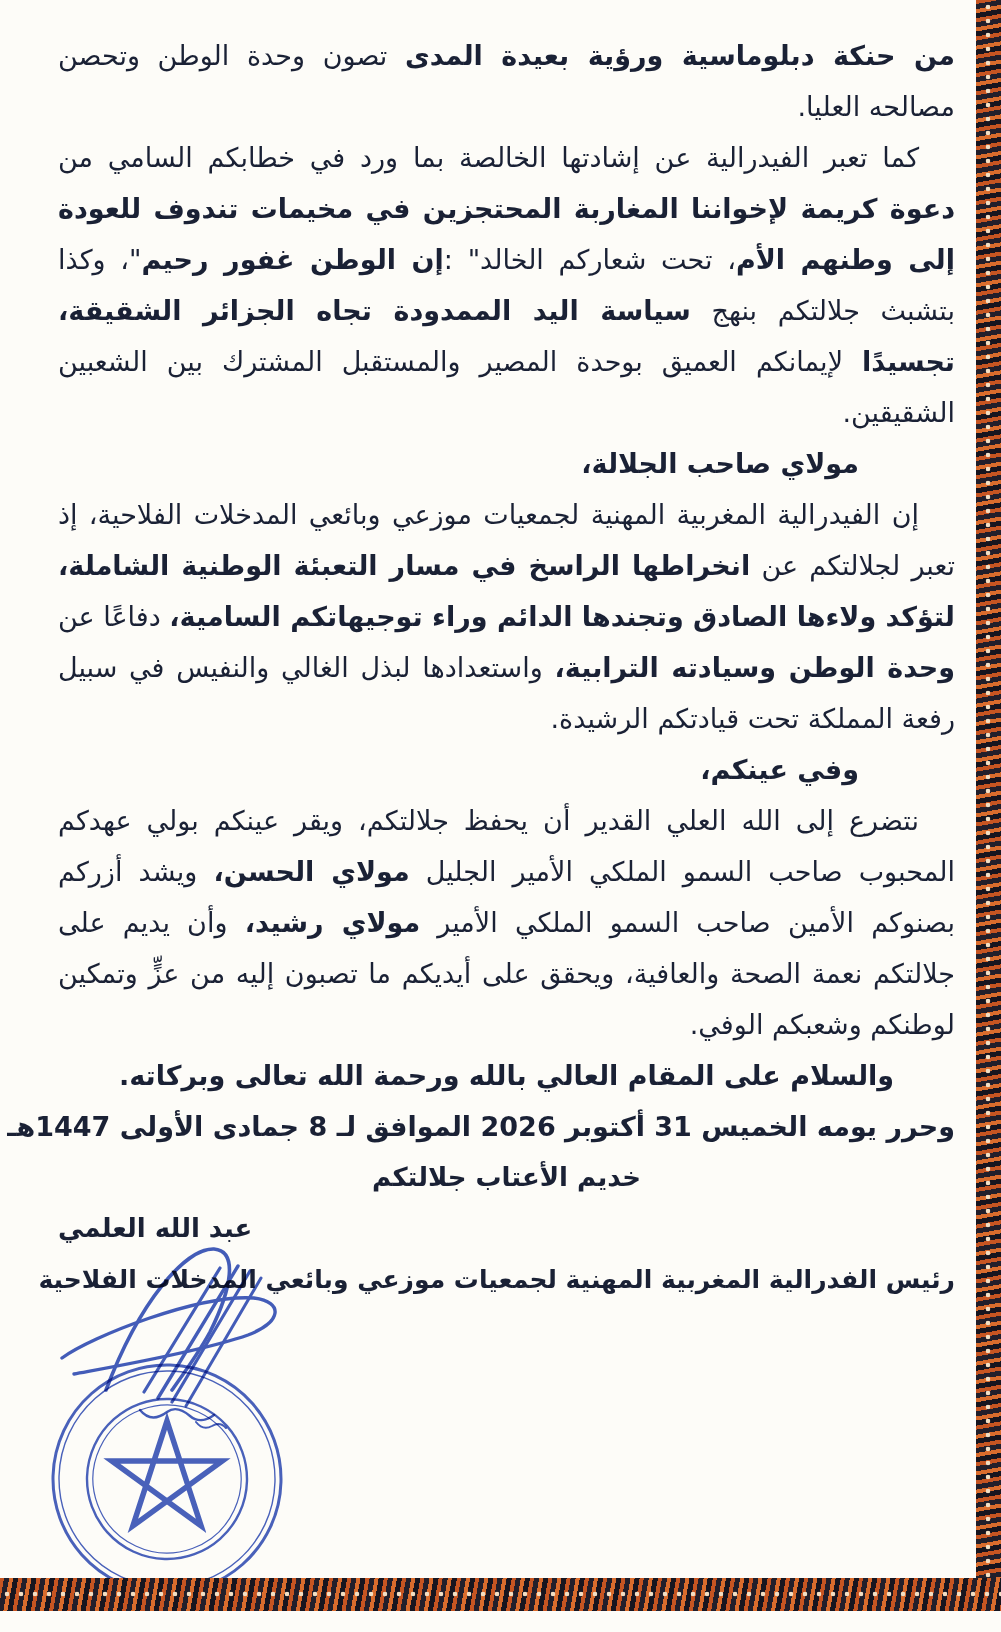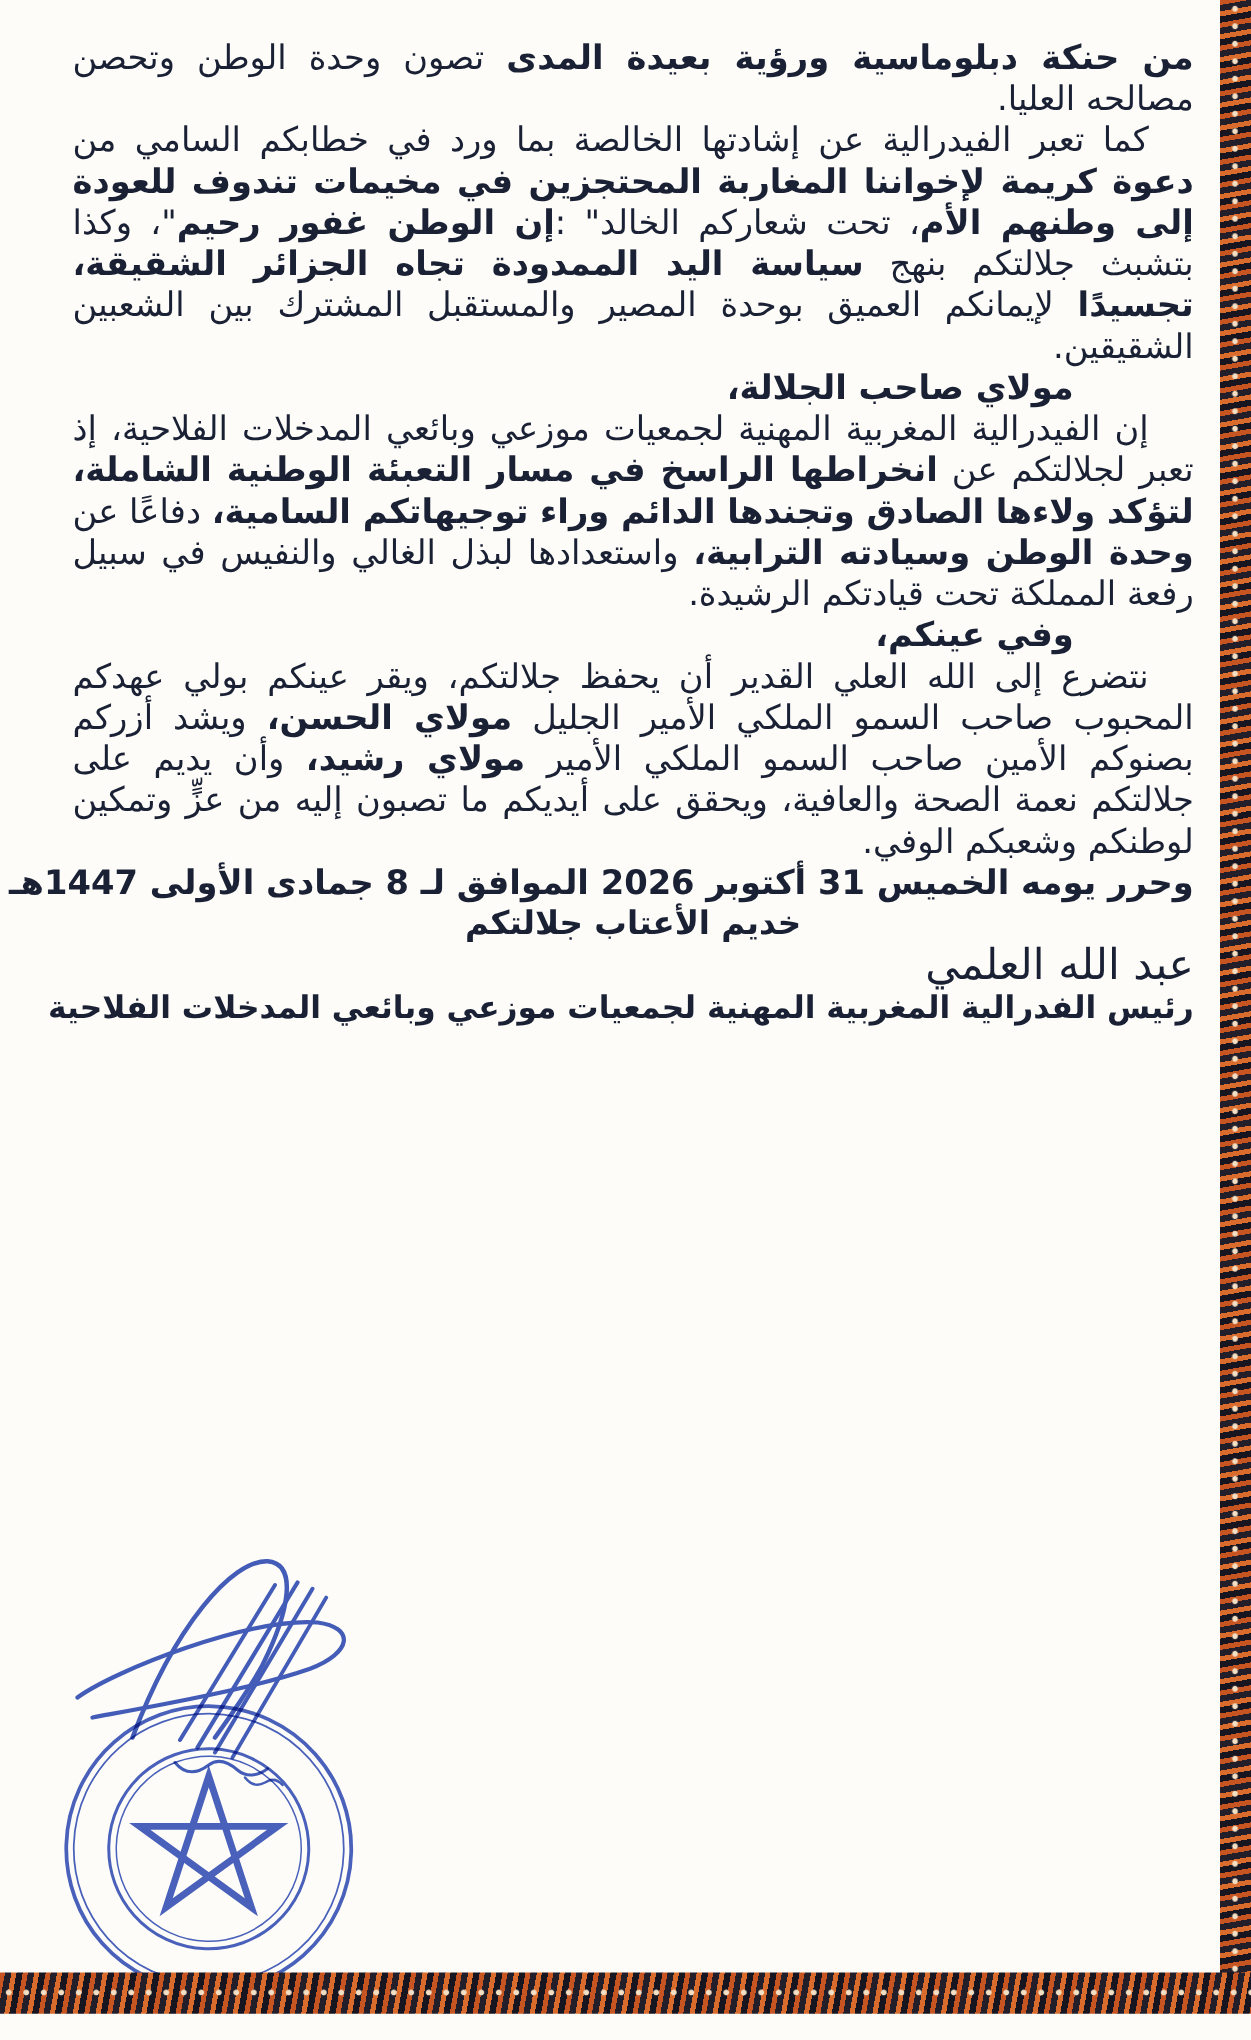--- a/index.html
+++ b/index.html
@@ -7,21 +7,21 @@
     width:1001px;height:1632px;position:relative;overflow:hidden;
     background:#fdfcf8;
     font-family:"DejaVu Sans",sans-serif;
     color:var(--text-ink,#1a2135);
   }
   .content{
     position:absolute;top:30px;right:0;left:0;
     padding:0 46px 0 58px;
     direction:rtl;
     font-size:27px;
-    line-height:33px;
+    line-height:51px;
   }
   .content p{margin:0;}
   .paragraph{
     text-align:justify;
     text-indent:36px;
     margin:13px 0;
   }
   .paragraph.noindent{text-indent:0;}
   .heading{
     font-weight:700;
@@ -43,23 +43,23 @@
     font-size:27px;
   }
   .closing-title{
     margin:56px 0 0;
     text-align:center;
     font-weight:700;
     font-size:26px;
   }
   .signatory-name{
     margin:40px 0 0;
-    text-align:right;
-    font-weight:400;
-    font-size:34px;
+    text-align:left;
+    font-weight:700;
+    font-size:26px;
   }
   .signatory-role{
     margin:28px 0 0;
     text-align:left;
     font-weight:700;
     font-size:25px;
     white-space:nowrap;
   }
   
   .signature-svg{
@@ -98,20 +98,21 @@
 <body style="--text-ink: #1a2135; --ink-blue: #2946b4; --border-orange: #c65522;">
 
 <div class="content">
   <div>
       <p class="paragraph noindent"><span class="b">من حنكة دبلوماسية ورؤية بعيدة المدى</span><span> تصون وحدة الوطن وتحصن مصالحه العليا.</span></p>
       <p class="paragraph"><span>كما تعبر الفيدرالية عن إشادتها الخالصة بما ورد في خطابكم السامي من </span><span class="b">دعوة كريمة لإخواننا المغاربة المحتجزين في مخيمات تندوف للعودة إلى وطنهم الأم</span><span>، تحت شعاركم الخالد" :</span><span class="b">إن الوطن غفور رحيم</span><span>"، وكذا بتشبث جلالتكم بنهج </span><span class="b">سياسة اليد الممدودة تجاه الجزائر الشقيقة، تجسيدًا</span><span> لإيمانكم العميق بوحدة المصير والمستقبل المشترك بين الشعبين الشقيقين.</span></p>
       <p class="heading"><span class="b">مولاي صاحب الجلالة،</span></p>
       <p class="paragraph"><span>إن الفيدرالية المغربية المهنية لجمعيات موزعي وبائعي المدخلات الفلاحية، إذ تعبر لجلالتكم عن </span><span class="b">انخراطها الراسخ في مسار التعبئة الوطنية الشاملة، لتؤكد ولاءها الصادق وتجندها الدائم وراء توجيهاتكم السامية،</span><span> دفاعًا عن </span><span class="b">وحدة الوطن وسيادته الترابية،</span><span> واستعدادها لبذل الغالي والنفيس في سبيل رفعة المملكة تحت قيادتكم الرشيدة.</span></p>
       <p class="heading"><span class="b">وفي عينكم،</span></p>
       <p class="paragraph"><span>نتضرع إلى الله العلي القدير أن يحفظ جلالتكم، ويقر عينكم بولي عهدكم المحبوب صاحب السمو الملكي الأمير الجليل </span><span class="b">مولاي الحسن،</span><span> ويشد أزركم بصنوكم الأمين صاحب السمو الملكي الأمير </span><span class="b">مولاي رشيد،</span><span> وأن يديم على جلالتكم نعمة الصحة والعافية، ويحقق على أيديكم ما تصبون إليه من عزٍّ وتمكين لوطنكم وشعبكم الوفي.</span></p>
+      <p class="salutation"><span class="b">والسلام على المقام العالي بالله ورحمة الله تعالى وبركاته.</span></p>
     </div>
 
   <p class="date-line">وحرر يومه الخميس 31 أكتوبر 2026 الموافق لـ 8 جمادى الأولى 1447هـ</p>
   <p class="closing-title">خديم الأعتاب جلالتكم</p>
   <p class="signatory-name">عبد الله العلمي</p>
   <p class="signatory-role">رئيس الفدرالية المغربية المهنية لجمعيات موزعي وبائعي المدخلات الفلاحية</p>
 </div>
 
 <svg class="signature-svg" viewBox="0 0 252 195">
   <g fill="none" stroke="#2946b4" stroke-width="3" stroke-linecap="round" opacity="0.95">

